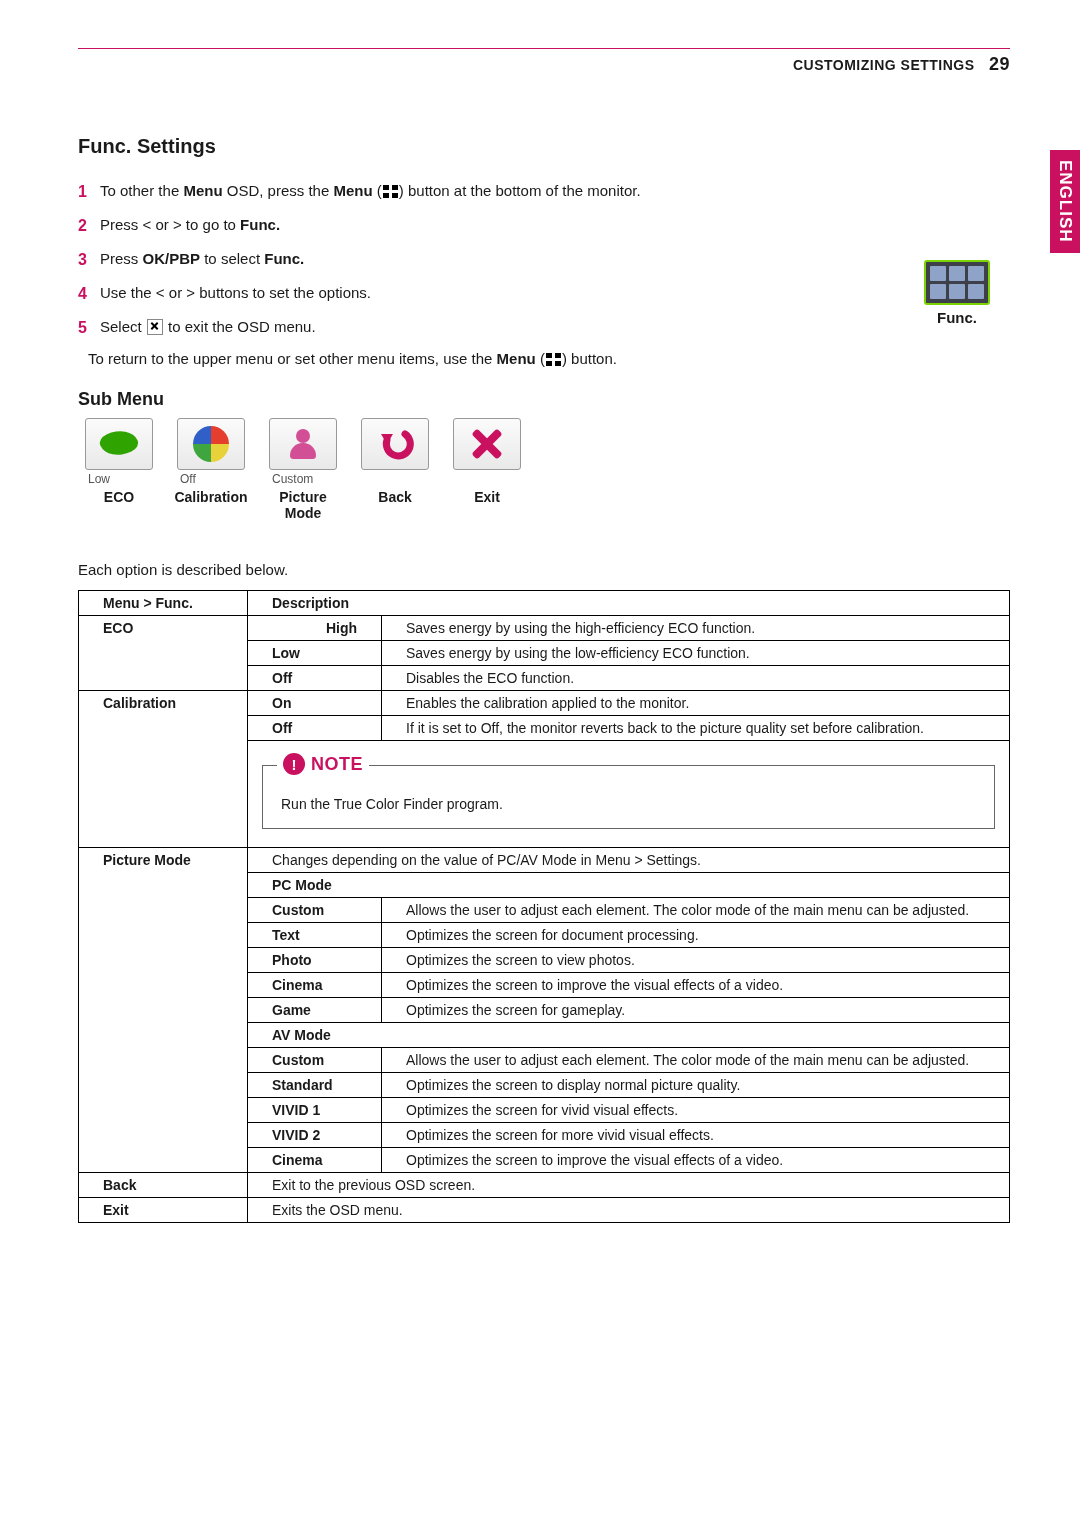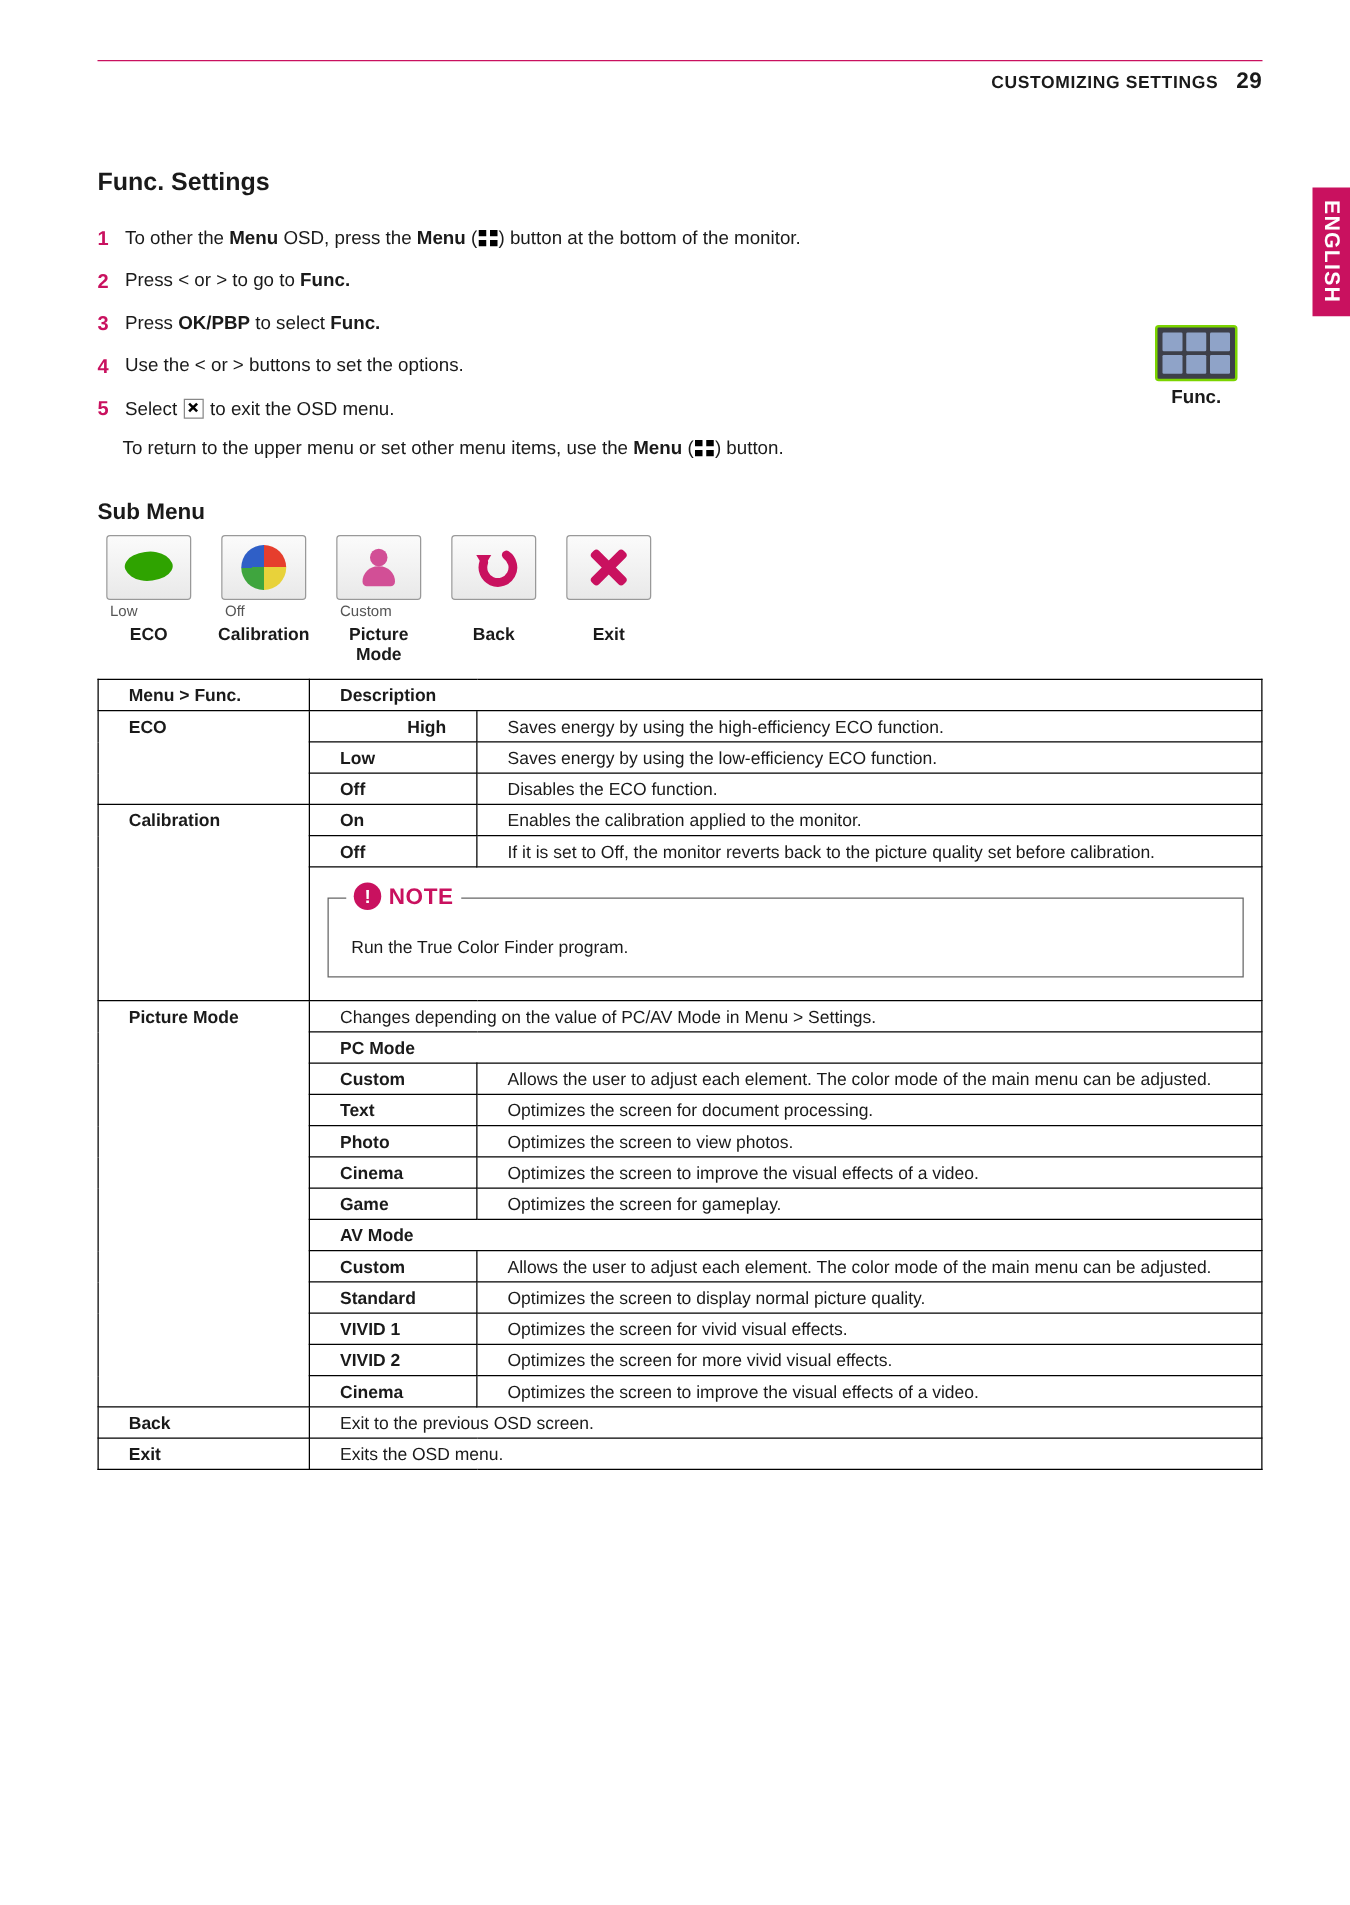--- a/index.html
+++ b/index.html
@@ -47,26 +47,26 @@
   ol.steps li .num { color: #c9115f; font-weight: bold; width: 22px; flex-shrink:0; font-size:16px; }
   ol.steps li .body { flex: 1; }
   .menu-icon {
     display: inline-block; width: 15px; height: 13px; position: relative; top:2px; margin:0 1px;
   }
   .menu-icon span{display:block;width:6px;height:5px;background:#000;position:absolute;}
   .menu-icon .a{left:0;top:0}.menu-icon .b{right:0;top:0}.menu-icon .c{left:0;bottom:0}.menu-icon .d{right:0;bottom:0}
   .x-icon{display:inline-block;width:14px;height:14px;border:1px solid #888;position:relative;top:3px;margin:0 1px;}
   .x-icon::before,.x-icon::after{content:"";position:absolute;left:2px;top:5px;width:9px;height:2px;background:#000;}
   .x-icon::before{transform:rotate(45deg);} .x-icon::after{transform:rotate(-45deg);}
-  .return-line{font-size:15px;margin-left:20px;margin-bottom:20px;}
+  .return-line{font-size:15px;margin-left:10px;margin-bottom:20px;}
   .func-box{position:absolute;right:90px;top:260px;text-align:center;}
   .func-thumb{width:66px;height:45px;border:2px solid #7bd400;border-radius:3px;background:#3d3f49;box-sizing:border-box;padding:4px;display:grid;grid-template-columns:repeat(3,1fr);gap:3px;}
   .func-thumb div{background:#8fa3c8;border-radius:1px;}
   .func-label{font-weight:bold;font-size:15px;margin-top:4px;}
-  h2.sub{font-size:18px;margin:32px 0 8px 0;}
+  h2.sub{font-size:18px;margin:22px 0 8px 0;}
   .sub-row{display:flex;gap:10px;margin-bottom:12px;}
   .sub-item{width:82px;text-align:center;}
   .sub-tile{width:66px;height:50px;margin:0 auto;border:1px solid #999;border-radius:3px;background:linear-gradient(#fbfbfb,#e9e9e9);position:relative;}
   .sub-state{font-size:12px;color:#555;margin:2px 0 3px 2px;text-align:left;padding-left:8px;}
   .sub-name{font-weight:bold;font-size:14px;line-height:1.15;}
   .leaf{width:36px;height:26px;background:#2fa300;border-radius:40% 100% 40% 100%;transform:rotate(-25deg);margin:11px auto 0;}
   .quad{width:36px;height:36px;border-radius:50%;margin:7px auto 0;background:conic-gradient(#e63e2d 0 90deg,#e8d23a 90deg 180deg,#3fa53e 180deg 270deg,#2f5fc7 270deg 360deg);}
   .bust{width:30px;height:30px;margin:10px auto 0;position:relative;}
   .bust::before{content:"";position:absolute;top:0;left:8px;width:14px;height:14px;background:#d24f96;border-radius:50%;}
   .bust::after{content:"";position:absolute;bottom:0;left:2px;width:26px;height:16px;background:#d24f96;border-radius:14px 14px 4px 4px;}
@@ -184,20 +184,21 @@
     </div>
     <div class="sub-item">
       <div class="sub-tile">
           <div class="big-x"></div>
         </div>
       <div class="sub-state">&nbsp;</div>
       <div class="sub-name">Exit</div>
     </div>
   </div>
 
+  <div class="desc-line">Each option is described below.</div>
 
   <table class="options">
     <tbody>
         <tr>
       <th style="width:120px;">Menu &gt; Func.</th>
       <th colspan="2">Description</th>
     </tr>
     <tr>
       <td rowspan="3"><b>ECO</b></td>
       <td style="width:85px;text-align:right;"><b>High</b></td>

